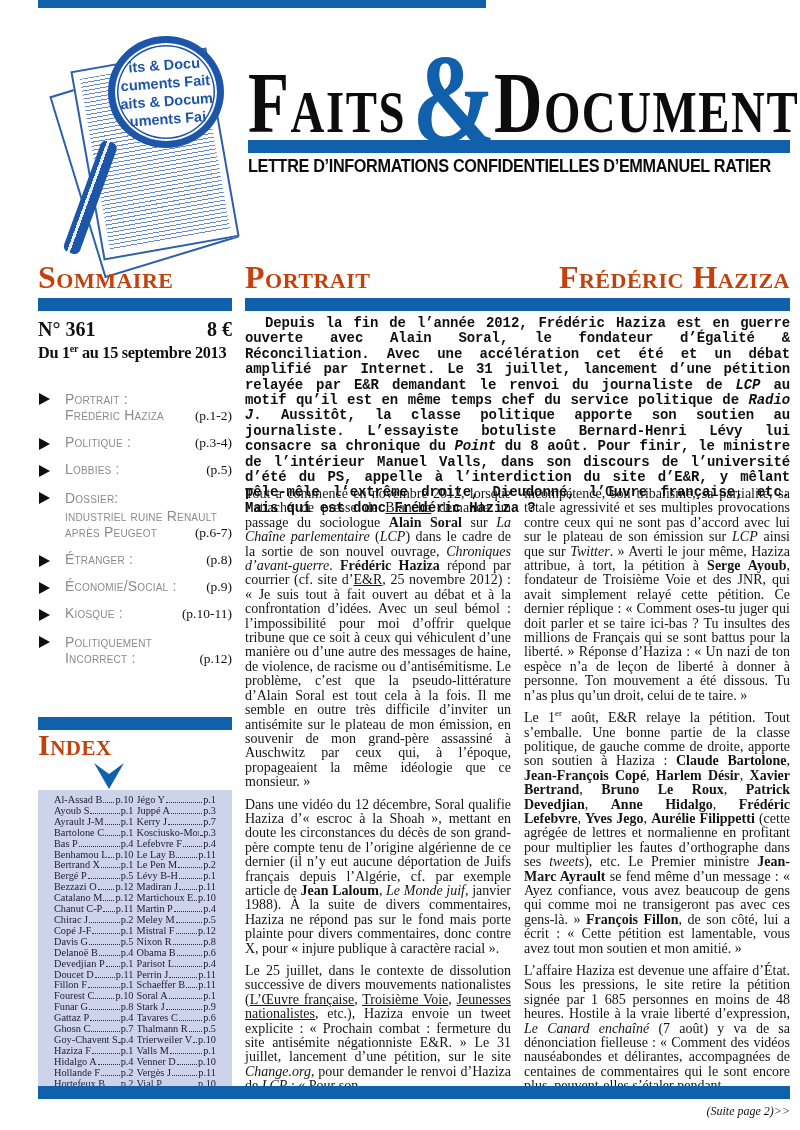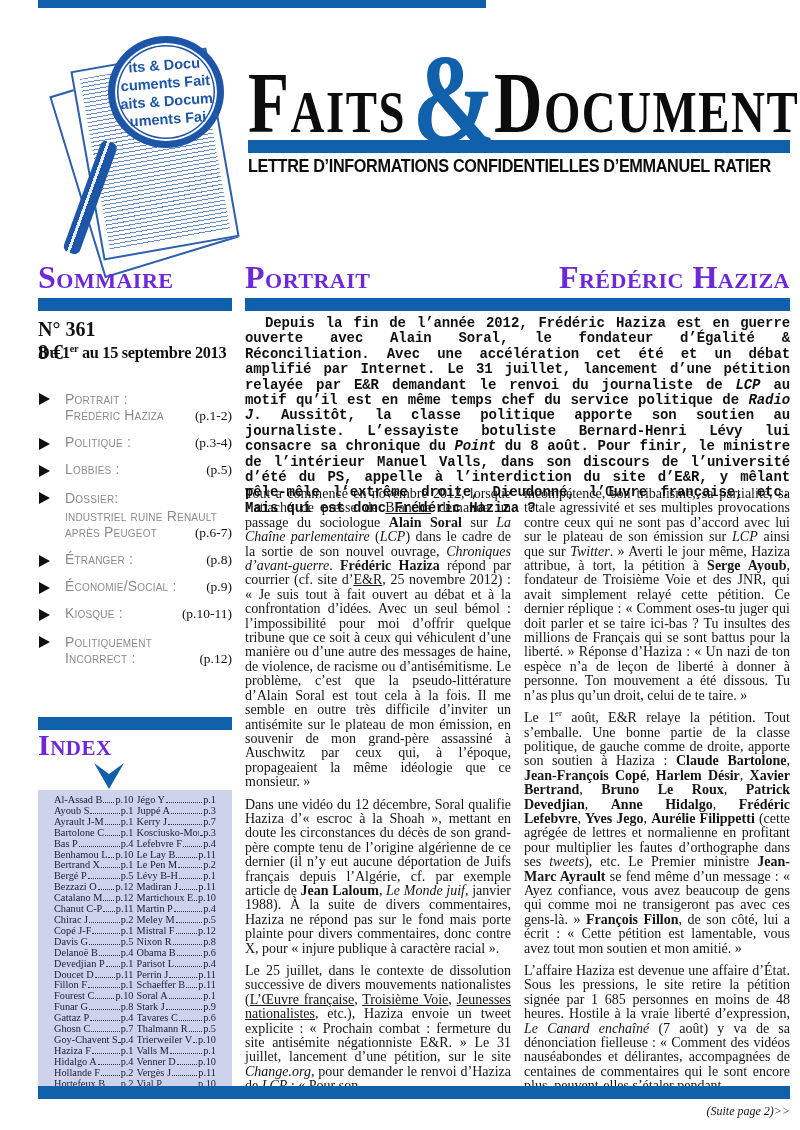--- a/index.html
+++ b/index.html
@@ -44,30 +44,30 @@
         font-size:86px;line-height:86px;letter-spacing:2px;color:#0c0c0c;}
   .t-amp{font-family:"Liberation Serif",serif;font-weight:700;font-size:128px;line-height:86px;
         color:var(--accent);margin-left:8px;margin-right:-2px;position:relative;top:10px;}
   .masthead-subtitle{position:absolute;left:248px;top:156px;white-space:nowrap;
         transform:scaleX(.93);transform-origin:left top;
         font-family:"Liberation Sans",sans-serif;font-weight:700;font-size:17.5px;
         letter-spacing:-.4px;color:#0e0e0e;}
 
   
   .sec-head{font-family:"Liberation Serif",serif;font-weight:700;font-variant:small-caps;
-        font-size:32px;line-height:34px;color:#6d28d9;letter-spacing:.5px;}
+        font-size:32px;line-height:34px;color:#c2410c;letter-spacing:.5px;}
   .head-sommaire{position:absolute;left:38px;top:260px;}
   .head-portrait{position:absolute;left:245px;top:260px;}
   .head-haziza{position:absolute;right:10px;top:260px;}
   .head-index{position:absolute;left:38px;top:728px;font-size:30px;}
 
   
   .issue-row{position:absolute;left:38px;top:318px;width:194px;display:flex;
         justify-content:space-between;align-items:baseline;
-        font-weight:700;font-size:20px;color:#111;flex-direction:column;}
+        font-weight:700;font-size:20px;color:#111;}
   .date-line{position:absolute;left:38px;top:343px;width:200px;font-weight:700;
         font-size:16.3px;letter-spacing:-.3px;color:#111;}
   .som-items{position:absolute;left:38px;top:390px;width:194px;}
   .som-item{position:relative;padding-left:27px;margin-bottom:11px;}
   .som-arrow{position:absolute;left:1px;top:3px;width:0;height:0;
         border-left:11px solid #101010;border-top:6.5px solid transparent;
         border-bottom:6.5px solid transparent;}
   .som-last{display:flex;justify-content:space-between;align-items:baseline;}
   .som-label{font-family:"Liberation Sans",sans-serif;font-variant:small-caps;
         font-size:14px;line-height:15.5px;color:var(--label-gray);letter-spacing:.2px;}

